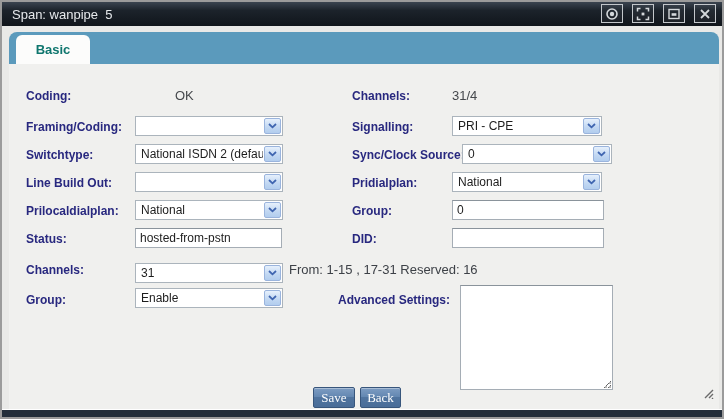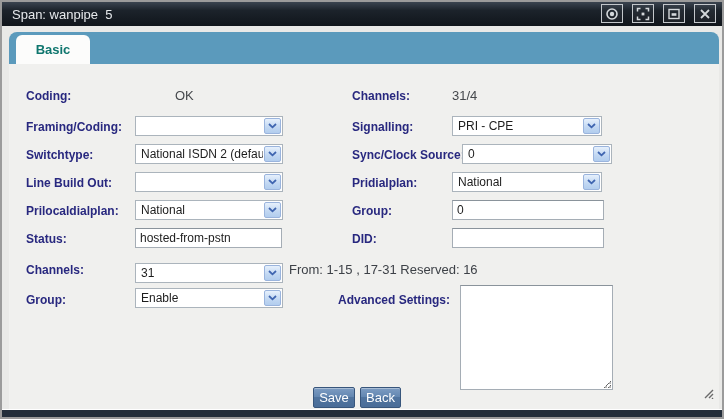--- a/index.html
+++ b/index.html
@@ -91,21 +91,21 @@
     position:absolute; width:8px; height:8px; pointer-events:none;
   }
   .ta-grip i {
     position:absolute; width:2px; height:2px; background:#b5b5b5;
   }
 
   .btn {
     position:absolute; height:21px; border:1px solid #38567c; border-radius:2px;
     background:linear-gradient(180deg,#7d9cc2 0%,#6488b2 45%,#50749f 50%,#4a6d98 100%);
     box-shadow:inset 0 1px 0 rgba(255,255,255,0.35);
-    color:#ffffff; font-size:13px; font-family:Liberation Sans, sans-serif;
+    color:#ffffff; font-size:13px; font-family:Liberation Serif, serif;
     display:flex; align-items:center; justify-content:center; cursor:pointer; padding:0;
   }
 
   .win-grip { position:absolute; right:8px; bottom:14px; cursor:nwse-resize; }
 </style>
 </head>
 <body>
 
 <div class="window">
 

